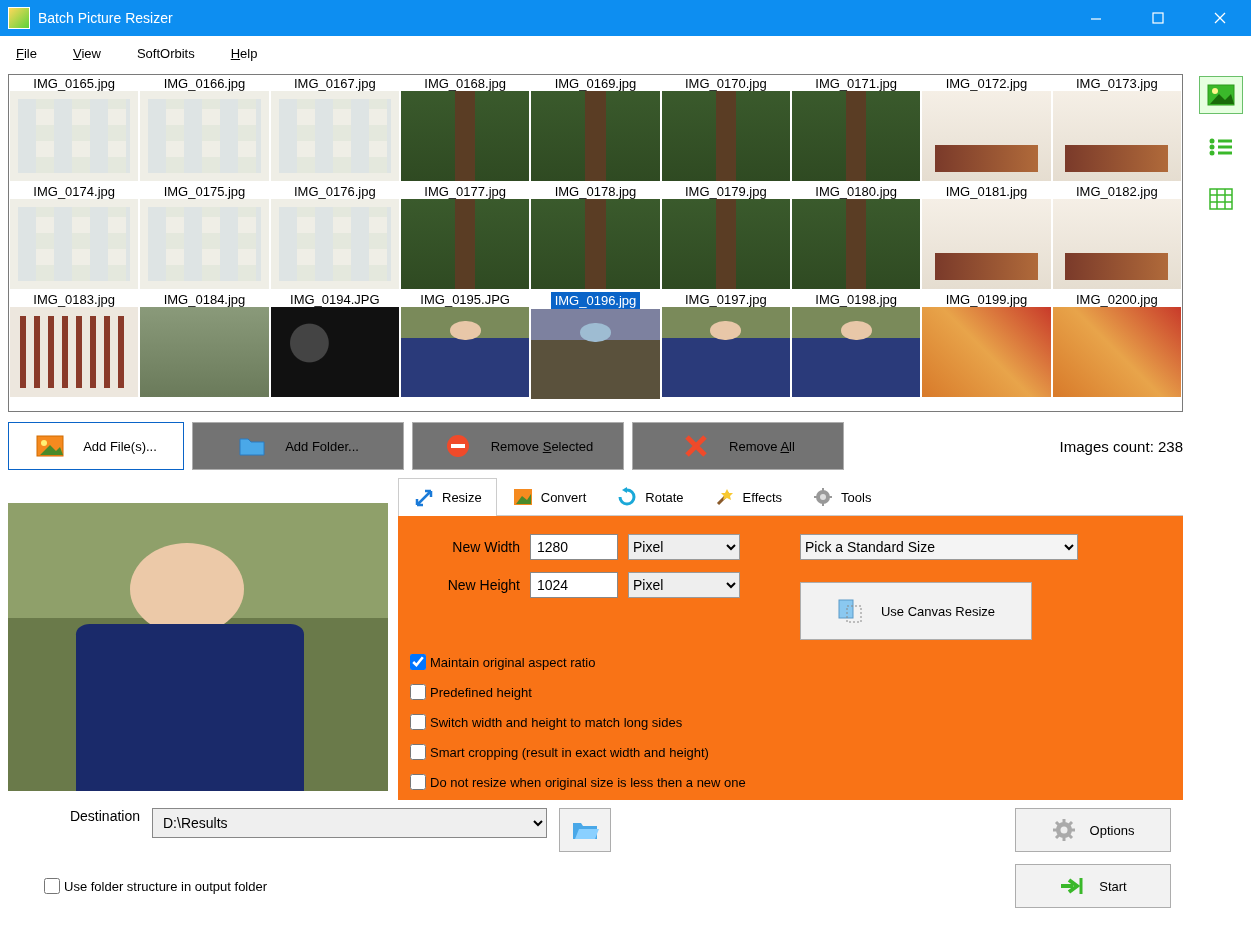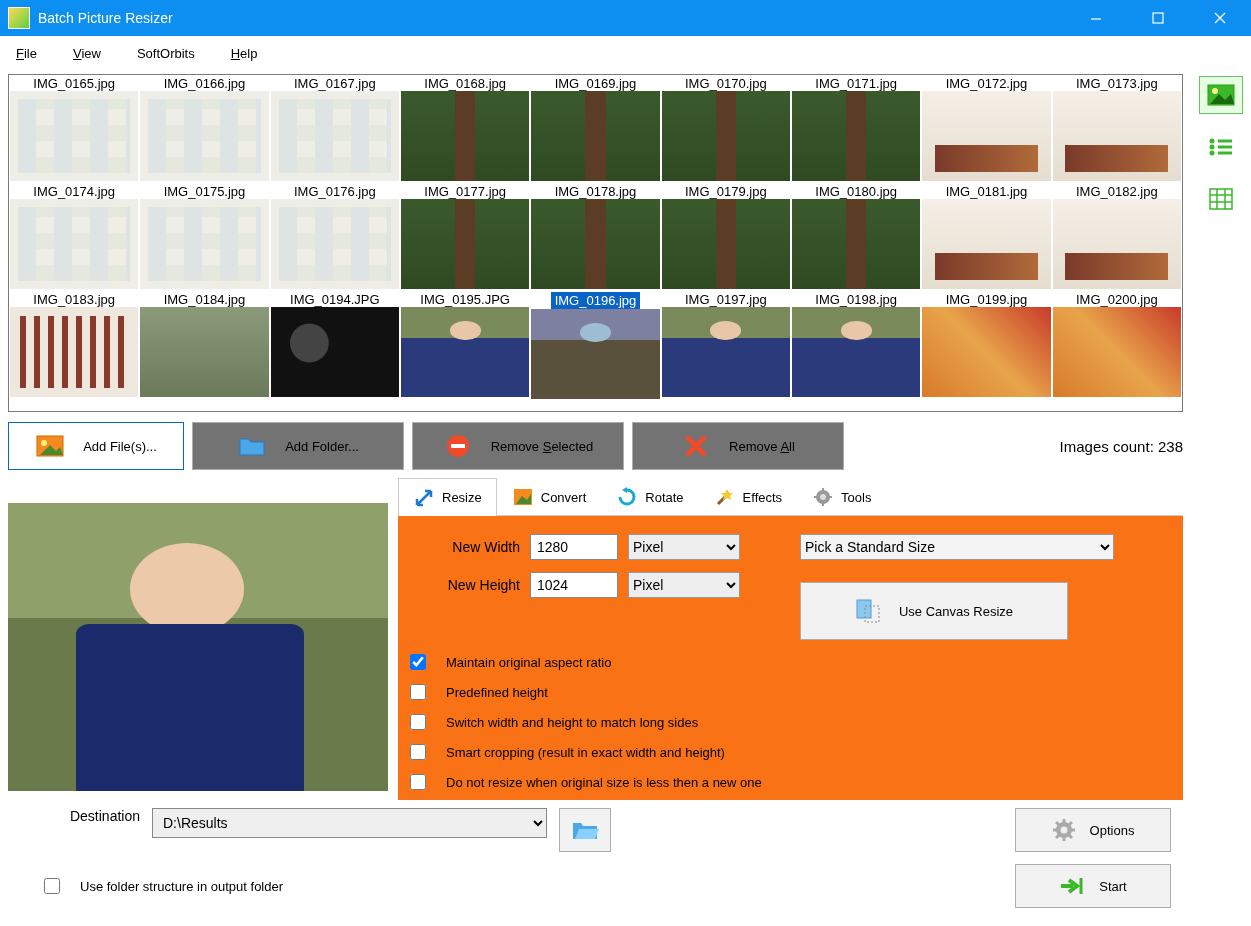--- a/index.html
+++ b/index.html
@@ -52,23 +52,23 @@
 .tabs{display:flex;background:#fff;border-bottom:1px solid #ccc;height:38px}
 .tab{display:flex;align-items:center;gap:7px;padding:0 14px;cursor:pointer;font-size:15px;color:#000000;border:1px solid transparent;border-bottom:none}
 .tab.active{background:#fff;border-color:#ccc;margin-bottom:-1px}
 .tab .ticon{width:22px;height:22px;display:flex;align-items:center;justify-content:center}
 .tabbody{flex:1;background:#f97316;padding:18px 12px 4px;display:flex;flex-direction:column;gap:14px}
 .dimrow{display:flex;align-items:center;gap:10px}
 .dimrow label{width:110px;text-align:right;font-size:14px}
 .dimrow input[type=text]{width:88px;height:26px;border:1px solid #888;padding:0 6px;font-size:14px}
 .dimrow select{width:112px;height:26px;border:1px solid #999;background:#eee;font-size:14px}
 .standard{display:flex;align-items:center;gap:10px}
-.standard select{width:314px;height:26px;border:1px solid #999;background:#f4f4f4;font-size:14px}
-.canvasbtn{width:268px;height:58px;border:1px solid #adadad;background:#f2f2f2;display:flex;align-items:center;justify-content:center;gap:18px;cursor:pointer}
-.chk{display:flex;align-items:flex-end;gap:20px;font-size:14px}
+.standard select{width:278px;height:26px;border:1px solid #999;background:#f4f4f4;font-size:14px}
+.canvasbtn{width:232px;height:58px;border:1px solid #adadad;background:#f2f2f2;display:flex;align-items:center;justify-content:center;gap:18px;cursor:pointer}
+.chk{display:flex;align-items:flex-end;gap:4px;font-size:14px}
 .chk input{width:16px;height:16px}
 .bottom{padding:8px 12px 10px;display:flex;flex-direction:column;gap:12px}
 .destrow{display:flex;align-items:flex-start;gap:12px}
 .destrow label{width:120px;text-align:right;font-size:14px}
 .destrow select{flex:1;max-width:836px;height:30px;border:1px solid #888;font-size:14px;padding:0 6px}
 .iconbtn{width:52px;height:44px;border:1px solid #adadad;background:#f2f2f2;display:flex;align-items:center;justify-content:center;cursor:pointer}
 .sidebtn{width:156px;height:44px;border:1px solid #adadad;background:#f2f2f2;display:flex;align-items:center;justify-content:center;gap:14px;cursor:pointer;font-size:15px}
 .images-count{margin-left:auto;font-size:15px;padding-right:0}
 .tworow{display:flex;gap:60px}
 .leftcol{display:flex;flex-direction:column;gap:12px}

